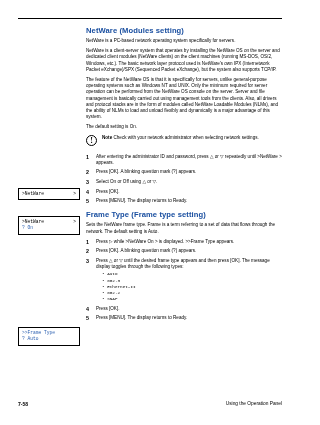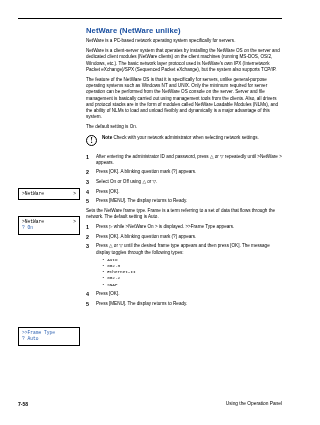--- a/index.html
+++ b/index.html
@@ -166,21 +166,21 @@
     <div class="l2 lcd-blue"><span>? On</span></div>
   </div>
 
   <div class="lcd" style="left:18px; top:327px;">
     <div class="l1 lcd-blue"><span>&gt;&gt;Frame Type</span></div>
     <div class="l2 lcd-blue"><span>? Auto</span></div>
   </div>
 
   <div class="col-right">
 
-    <h2 class="sec">NetWare (NetWare unlike)</h2>
+    <h2 class="sec">NetWare (Modules setting)</h2>
 
     <p class="body">NetWare is a PC-based network operating system specifically for servers.</p>
     <p class="body">NetWare is a client-server system that operates by installing the NetWare OS on the server and dedicated client modules (NetWare clients) on the client machines (running MS-DOS, OS/2, Windows, etc.). The basic network layer protocol used is NetWare's own IPX (Internetwork Packet eXchange)/SPX (Sequenced Packet eXchange), but the system also supports TCP/IP.</p>
     <p class="body">The feature of the NetWare OS is that it is specifically for servers, unlike general-purpose operating systems such as Windows NT and UNIX. Only the minimum required for server operation can be performed from the NetWare OS console on the server. Server and file management is basically carried out using management tools from the clients. Also, all drivers and protocol stacks are in the form of modules called NetWare Loadable Modules (NLMs), and the ability of NLMs to load and unload flexibly and dynamically is a major advantage of this system.</p>
     <p class="body">The default setting is On.</p>
 
     <div class="note">
       <span class="note-icon">
         <span class="circle"></span>
         <span class="bang">!</span>
@@ -189,20 +189,21 @@
     </div>
 
     <ol class="steps">
       <li><span class="num">1</span><span>After entering the administrator ID and password, press △ or ▽ repeatedly until &gt;NetWare  &gt; appears.</span></li>
       <li><span class="num">2</span><span>Press [OK]. A blinking question mark (?) appears.</span></li>
       <li><span class="num">3</span><span>Select On or Off using △ or ▽.</span></li>
       <li><span class="num">4</span><span>Press [OK].</span></li>
       <li><span class="num">5</span><span>Press [MENU]. The display returns to Ready.</span></li>
     </ol>
 
+    <h2 class="sec" style="margin-top:6px;">Frame Type (Frame type setting)</h2>
 
     <p class="body">Sets the NetWare frame type. Frame is a term referring to a set of data that flows through the network. The default setting is Auto.</p>
 
     <ol class="steps">
       <li><span class="num">1</span><span>Press ▷ while &gt;NetWare  On &gt; is displayed. &gt;&gt;Frame Type appears.</span></li>
       <li><span class="num">2</span><span>Press [OK]. A blinking question mark (?) appears.</span></li>
       <li>
         <span class="num">3</span>
         <span>Press △ or ▽ until the desired frame type appears and then press [OK]. The message display toggles through the following types:</span>
         <div style="margin-top:1px; padding-left:6px;">

